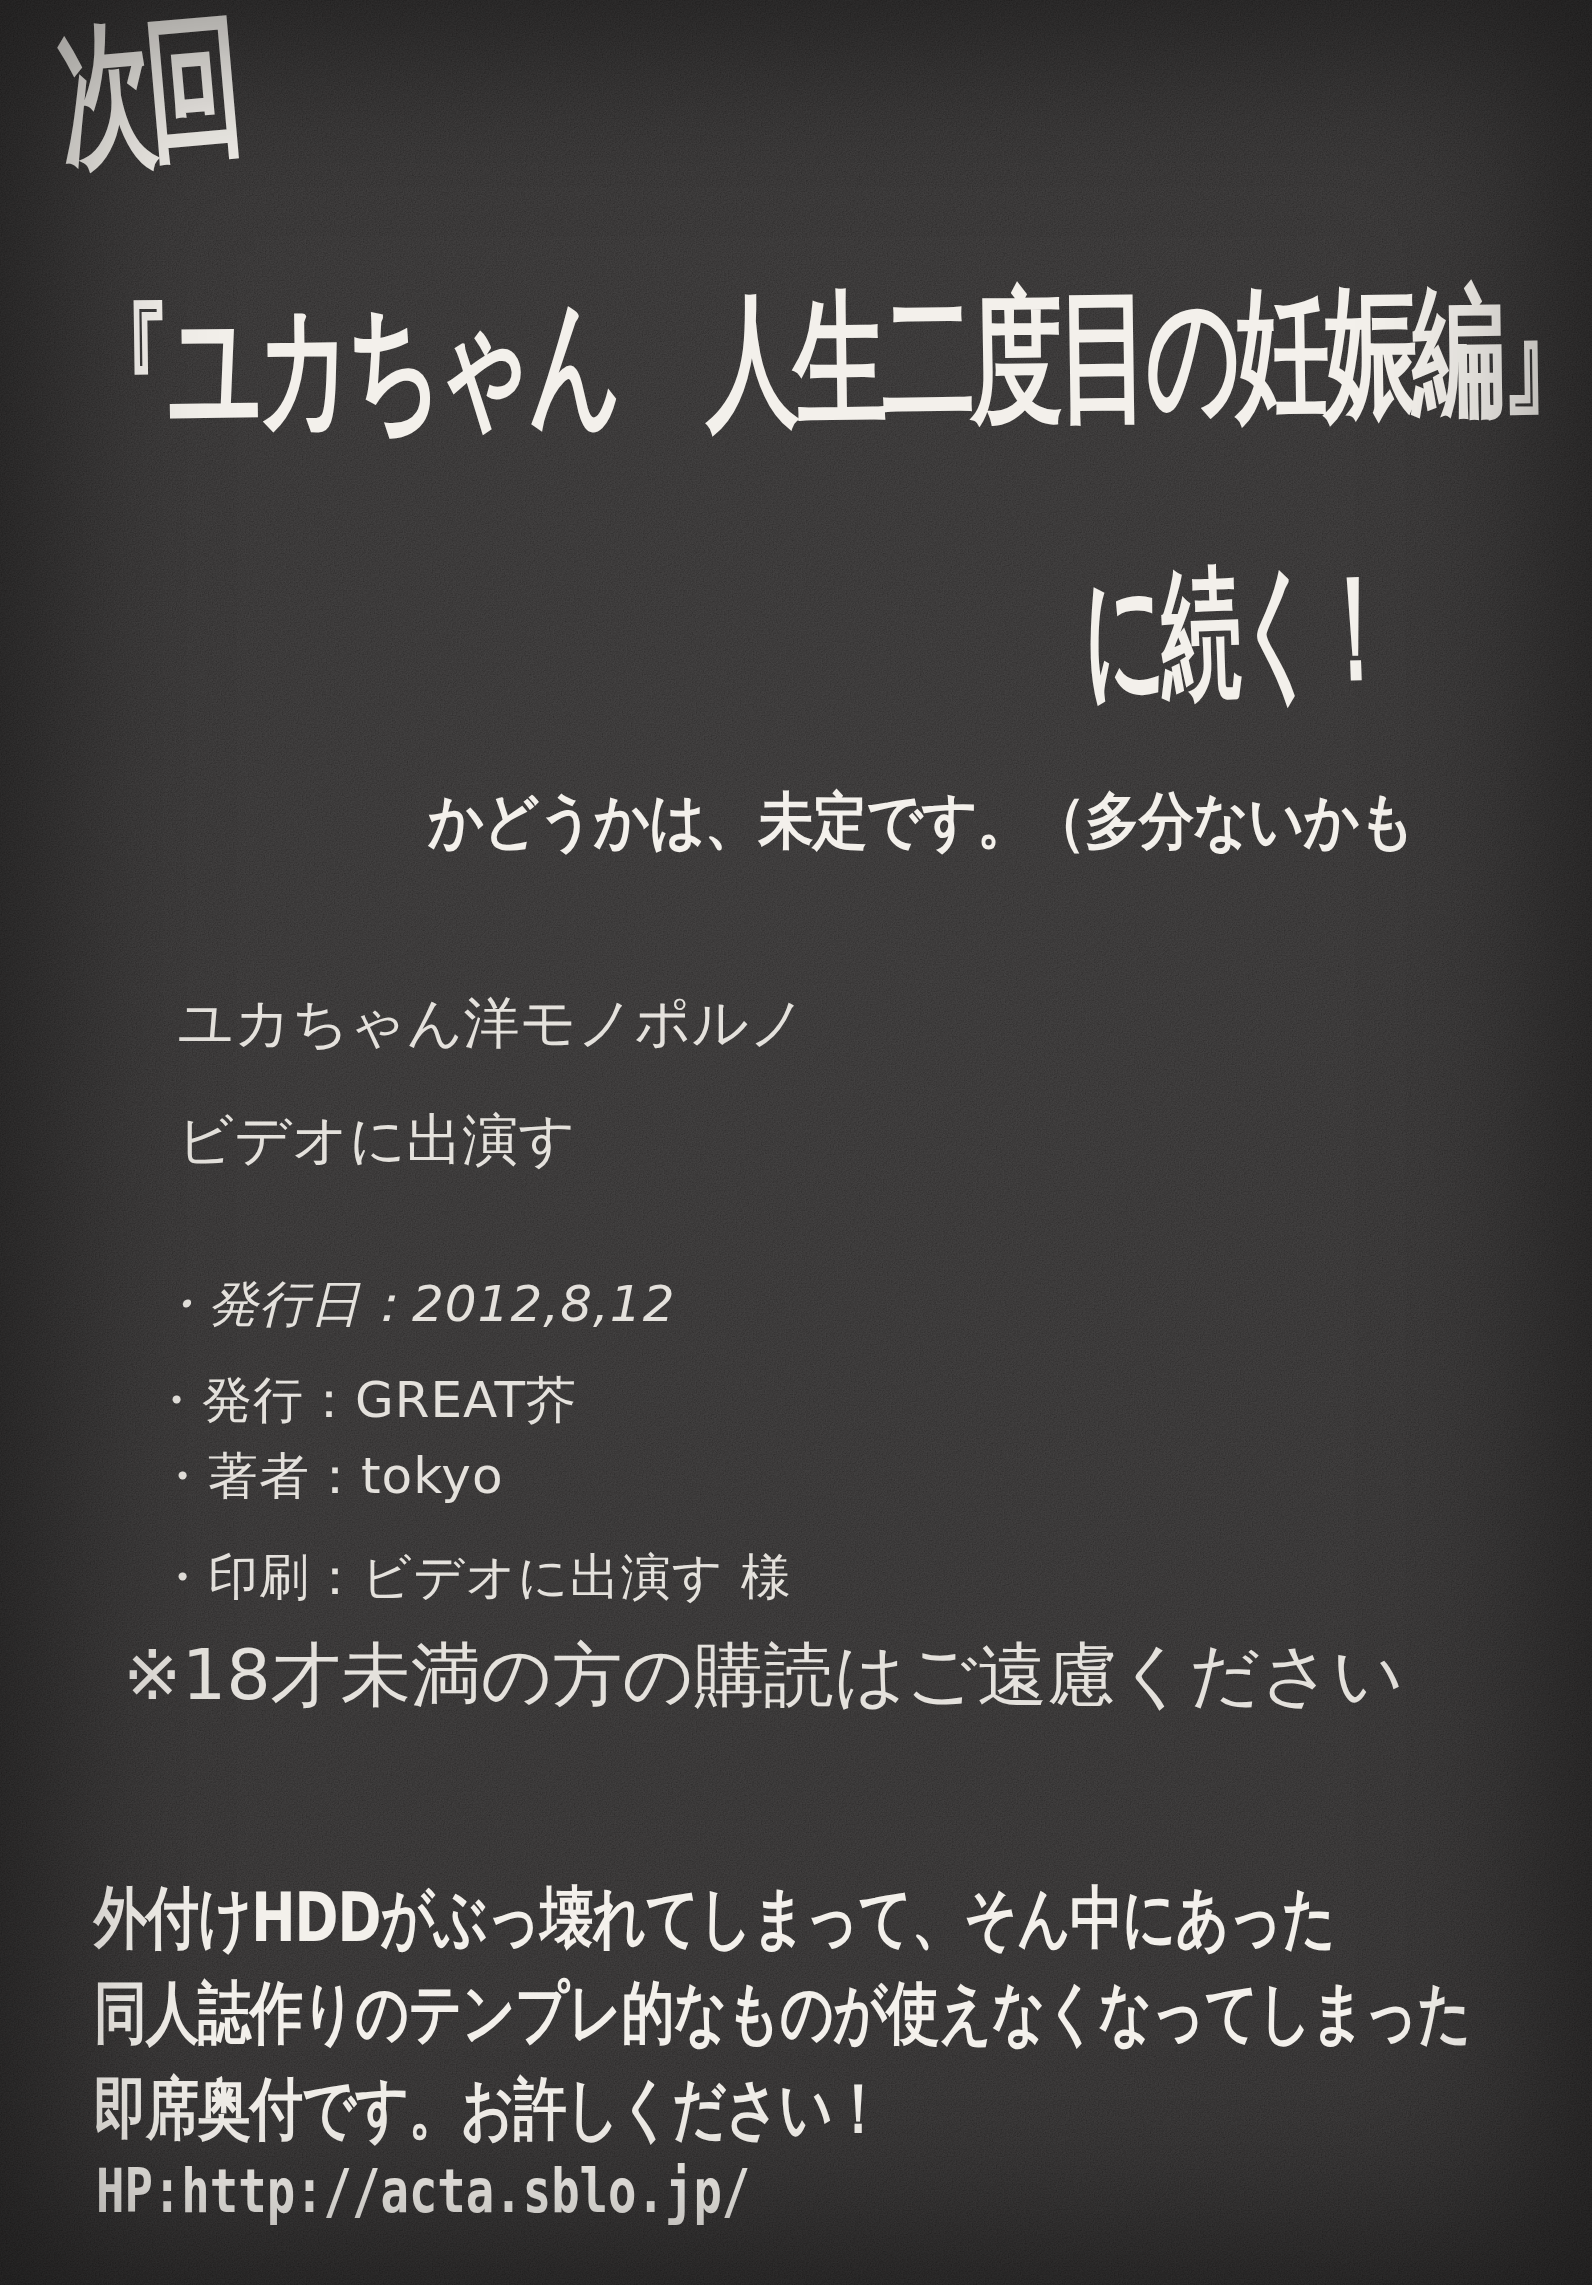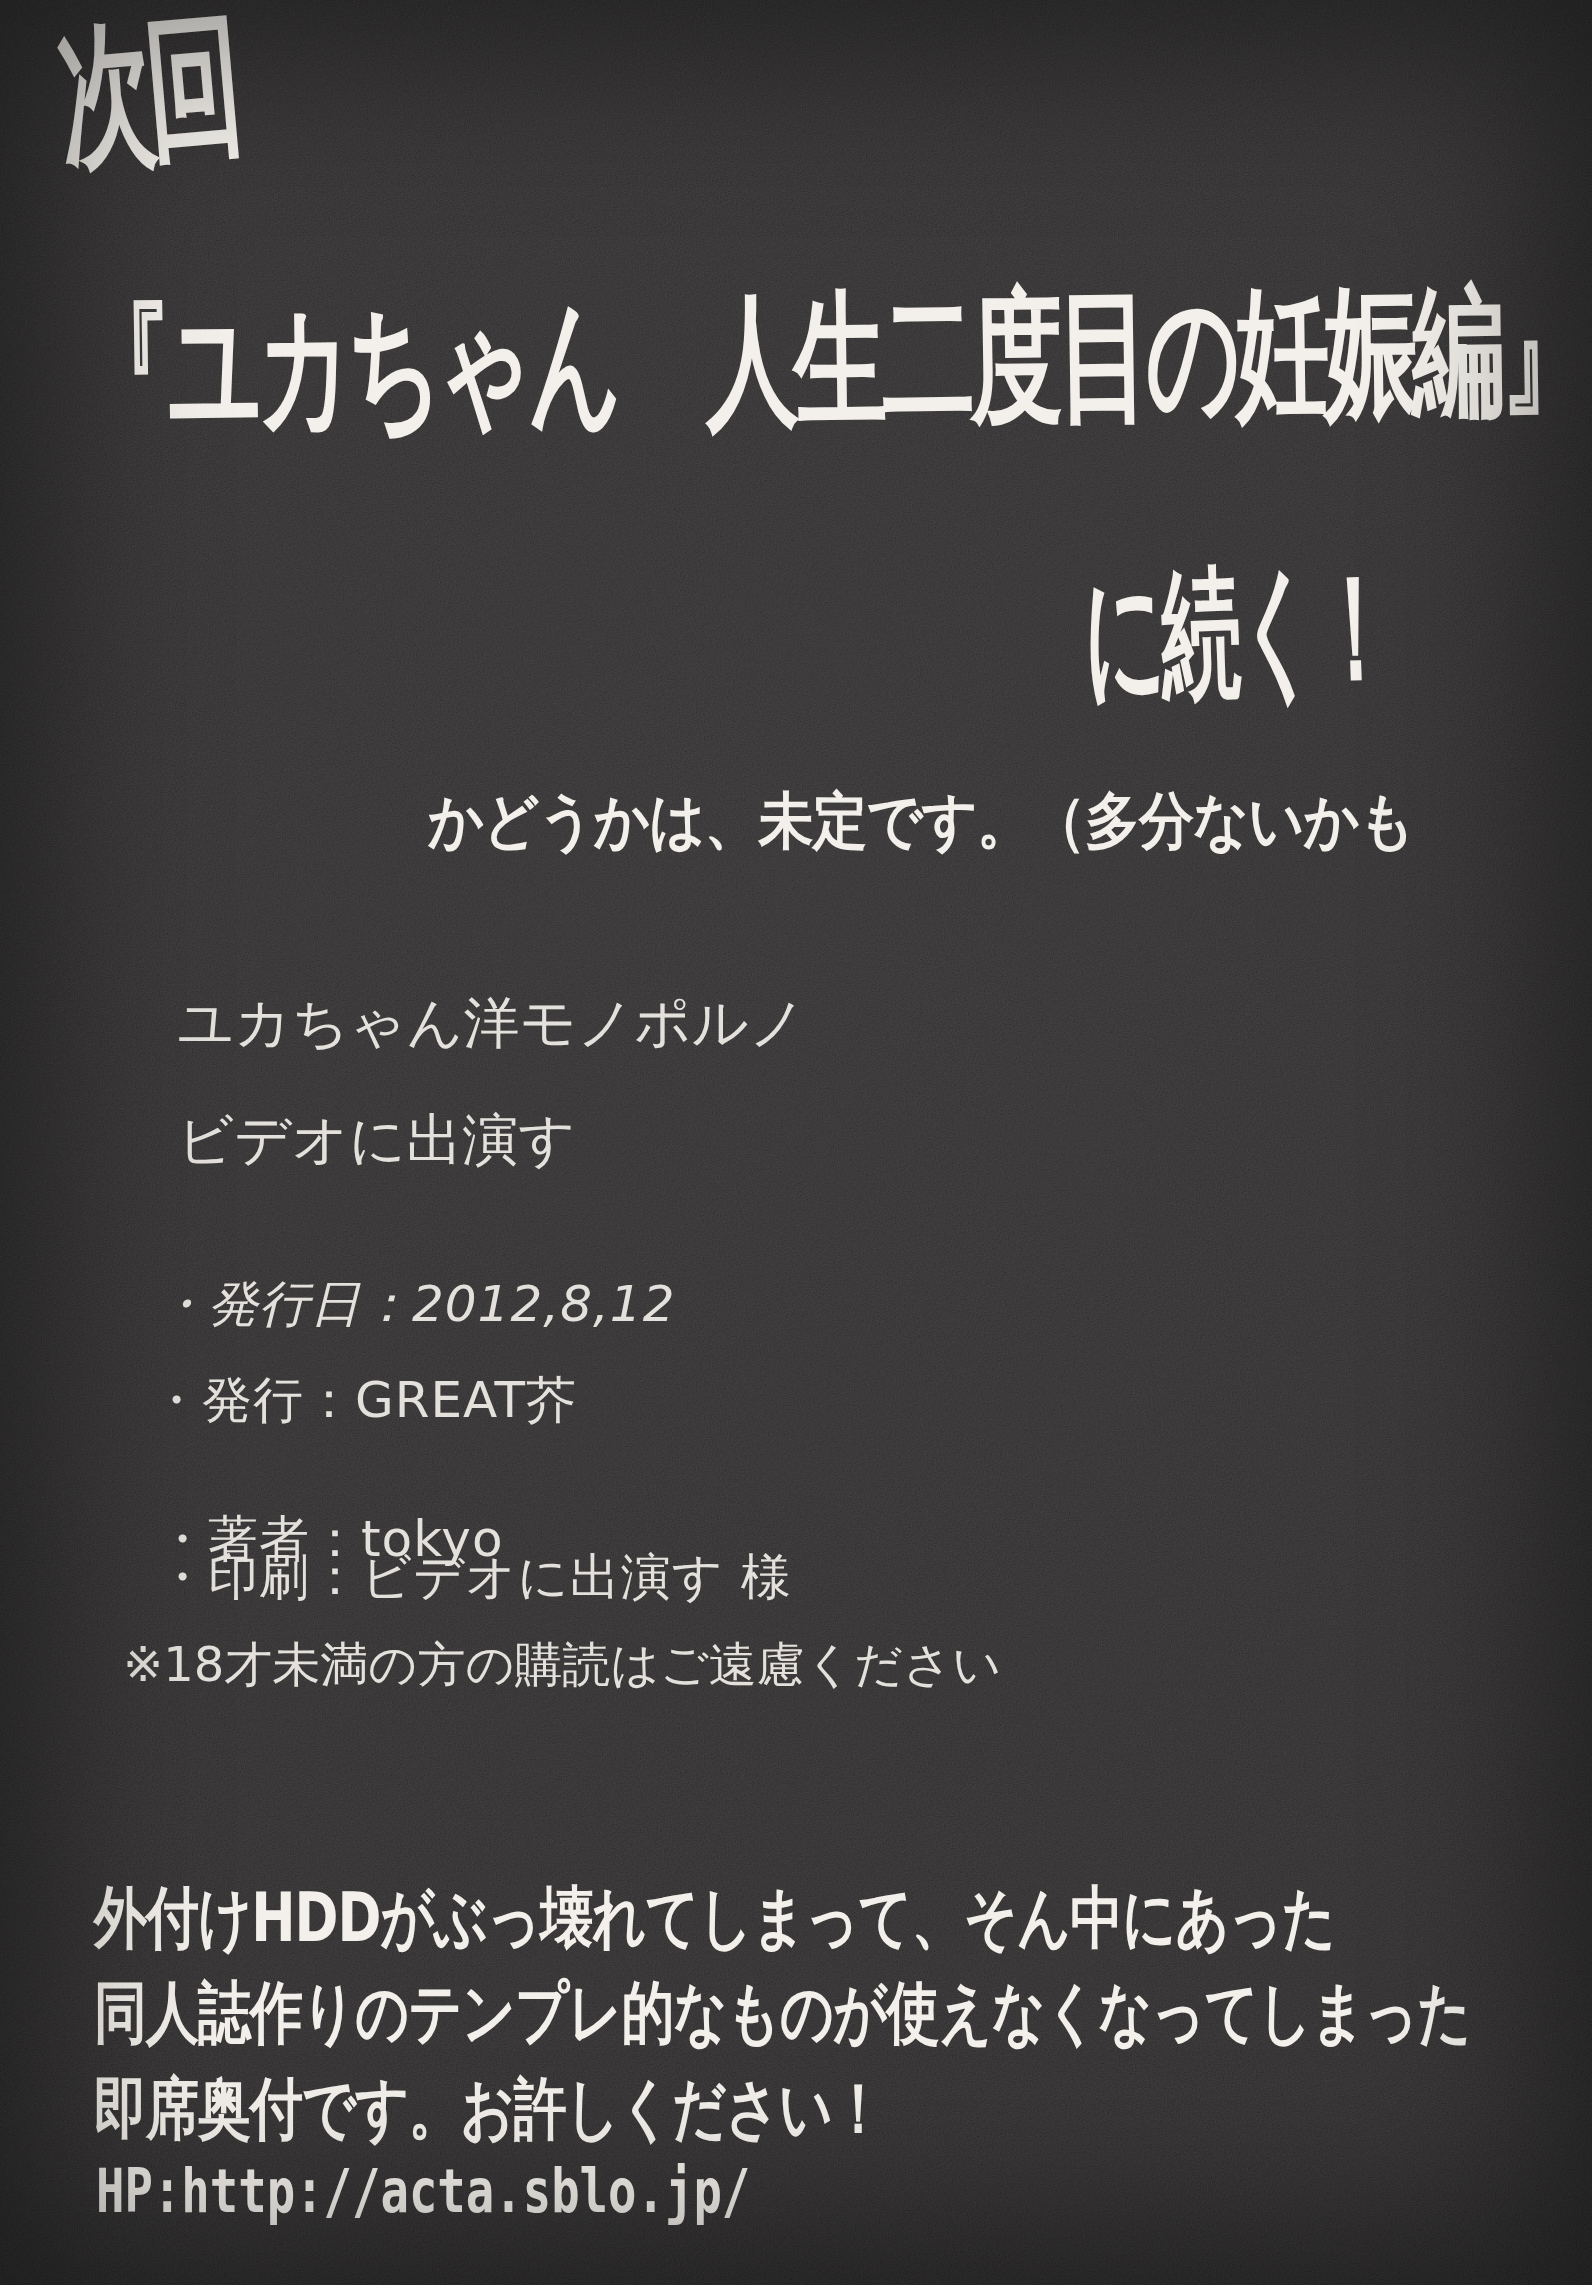--- a/index.html
+++ b/index.html
@@ -69,23 +69,23 @@
     left: 428px; top: 790px;
     font-size: 55px;
     letter-spacing: -1px;
     transform: scale(1.0, 1.12);
   }
   .synopsis-1 { left: 177px; top: 995px; font-size: 56px; letter-spacing: 0px; }
   .synopsis-2 { left: 177px; top: 1112px; font-size: 56px; letter-spacing: 0px; }
   .colophon-row { font-size: 50px; letter-spacing: 1px; }
   .row-1 { left: 157px; top: 1279px; font-style: italic; }
   .row-2 { left: 151px; top: 1375px; }
-  .row-3 { left: 157px; top: 1514px; text-align: right; }
+  .row-3 { left: 157px; top: 1451px; text-align: right; }
   .row-4 { left: 157px; top: 1552px; }
-  .age-notice { left: 123px; top: 1640px; font-size: 48px; letter-spacing: 0px; }
+  .age-notice { left: 123px; top: 1640px; font-size: 70px; letter-spacing: 0px; }
   .afterword {
     font-size: 53px;
     letter-spacing: -1px;
     transform: scale(1.0, 1.28);
   }
   .aw-1 { left: 94px; top: 1883px; }
   .aw-2 { left: 94px; top: 1978px; }
   .aw-3 { left: 94px; top: 2074px; }
   .homepage {
     left: 96px; top: 2161px;

